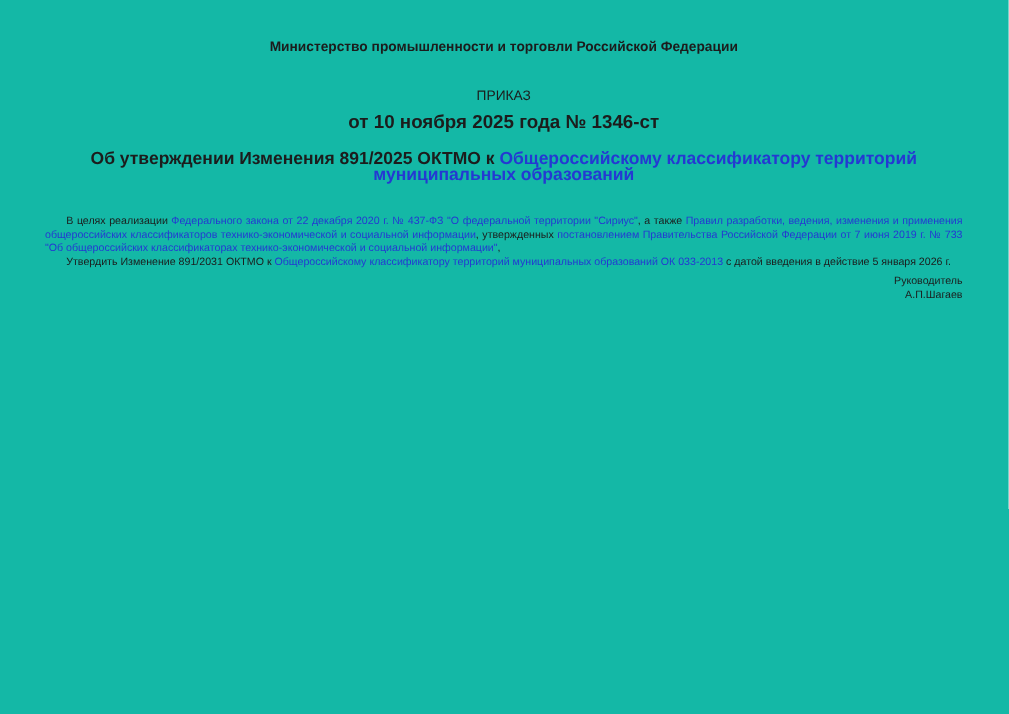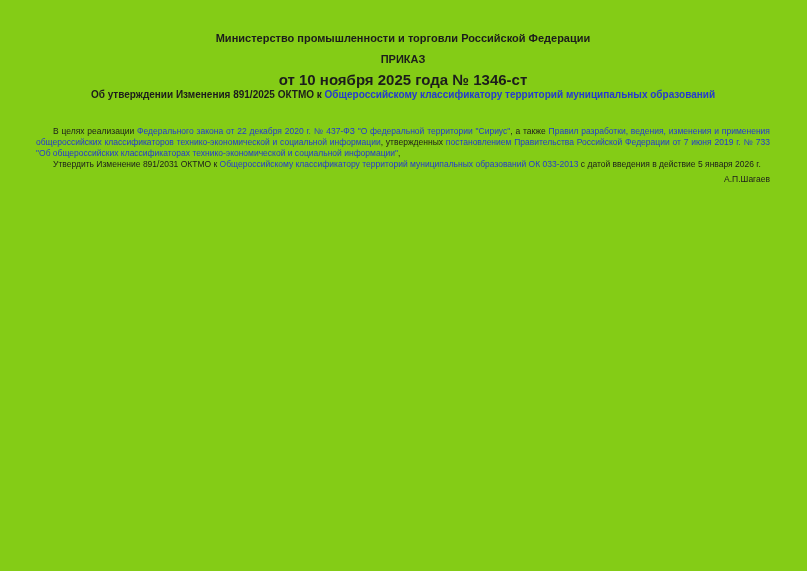--- a/index.html
+++ b/index.html
@@ -4,49 +4,49 @@
 <style>
   html, body {
     margin: 0;
     padding: 0;
     background: #ffffff;
   }
   .page {
     position: relative;
     width: 807px;
     height: 571px;
-    background: #84cc16;
+    background: #14b8a6;
     overflow: hidden;
     font-family: "Liberation Sans", "DejaVu Sans", sans-serif;
     color: #1c1c1c;
     box-sizing: border-box;
     padding: 32px 37px 0 36px;
   }
   .center { text-align: center; }
   .hdr-line {
     font-size: 11px;
     font-weight: bold;
     line-height: 12px;
   }
   .doc-type {
     font-size: 11px;
-    font-weight: bold;
-    margin-top: 9px;
+    font-weight: normal;
+    margin-top: 27px;
     line-height: 12px;
   }
   .doc-date {
     font-size: 15px;
     font-weight: bold;
     margin-top: 9px;
     line-height: 12px;
   }
   .doc-title {
-    font-size: 10px;
+    font-size: 14px;
     font-weight: bold;
-    margin-top: 2px;
+    margin-top: 16px;
     line-height: 13px;
   }
   .body-block {
     margin-top: 25px;
     font-size: 8.5px;
     line-height: 11px;
   }
   .para {
     text-align: justify;
     text-indent: 17px;
@@ -81,17 +81,18 @@
 
   <div class="doc-title center"><span>Об утверждении Изменения 891/2025 ОКТМО к </span><span class="lnk" style="color: rgb(36, 57, 210);">Общероссийскому классификатору территорий муниципальных образований</span></div>
 
   <div class="body-block">
     <p class="para"><span>В целях реализации </span><span class="lnk" style="color: rgb(36, 57, 210);">Федерального закона от 22 декабря 2020 г. № 437-ФЗ "О федеральной территории "Сириус"</span><span>, а также </span><span class="lnk" style="color: rgb(36, 57, 210);">Правил разработки, ведения, изменения и применения общероссийских классификаторов технико-экономической и социальной информации</span><span>, утвержденных </span><span class="lnk" style="color: rgb(36, 57, 210);">постановлением Правительства Российской Федерации от 7 июня 2019 г. № 733 "Об общероссийских классификаторах технико-экономической и социальной информации"</span><span>,</span></p>
 
 
     <p class="para"><span>Утвердить Изменение 891/2031 ОКТМО к </span><span class="lnk" style="color: rgb(36, 57, 210);">Общероссийскому классификатору территорий муниципальных образований ОК 033-2013</span><span> с датой введения в действие 5 января 2026 г.</span></p>
 
     <div class="signature">
+      <div>Руководитель</div>
       <div>А.П.Шагаев</div>
     </div>
   </div>
 
 </div>
 
 </body></html>

